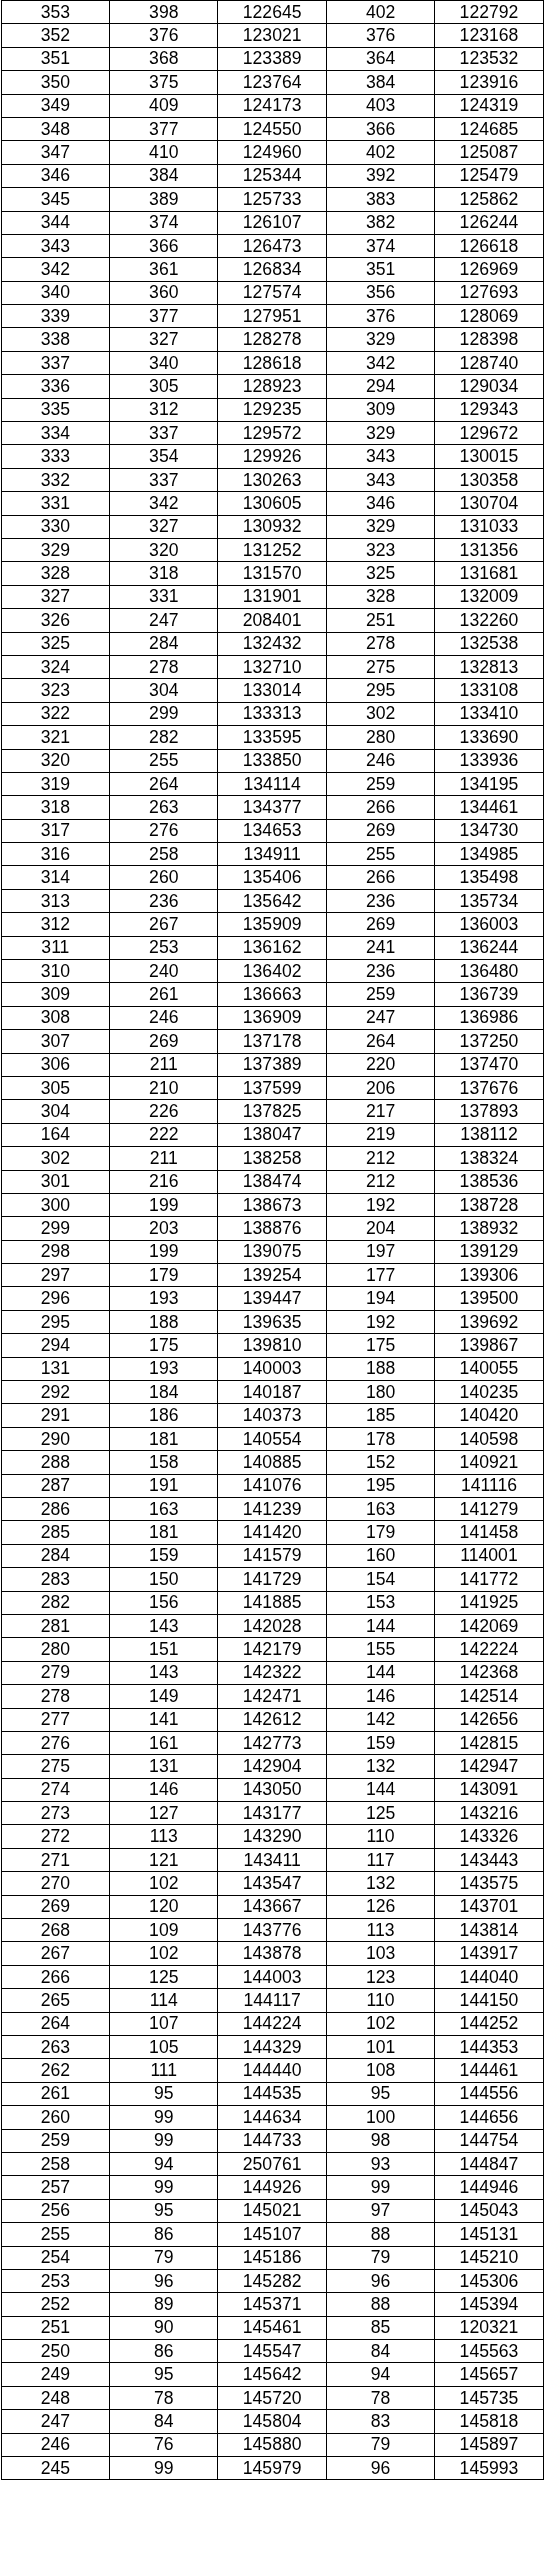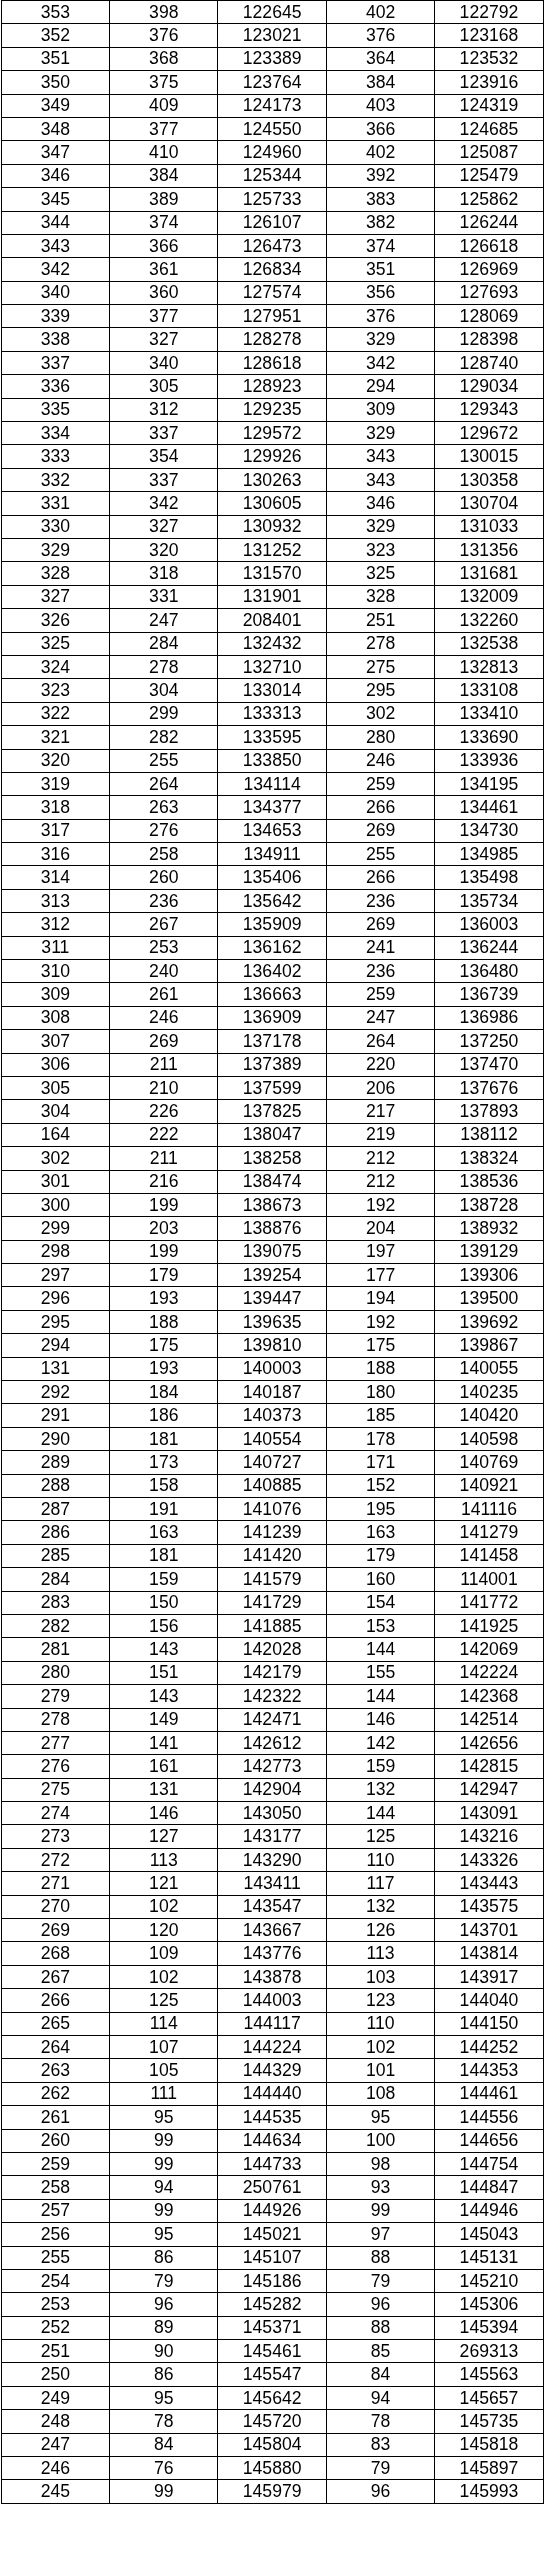--- a/index.html
+++ b/index.html
@@ -479,27 +479,20 @@
           <td>140420</td>
         </tr>
         <tr>
           <td>290</td>
           <td>181</td>
           <td>140554</td>
           <td>178</td>
           <td>140598</td>
         </tr>
         <tr>
-          <td>289</td>
-          <td>173</td>
-          <td>140727</td>
-          <td>171</td>
-          <td>140769</td>
-        </tr>
-        <tr>
           <td>288</td>
           <td>158</td>
           <td>140885</td>
           <td>152</td>
           <td>140921</td>
         </tr>
         <tr>
           <td>287</td>
           <td>191</td>
           <td>141076</td>
@@ -749,21 +742,21 @@
           <td>89</td>
           <td>145371</td>
           <td>88</td>
           <td>145394</td>
         </tr>
         <tr>
           <td>251</td>
           <td>90</td>
           <td>145461</td>
           <td>85</td>
-          <td>269313</td>
+          <td>120321</td>
         </tr>
         <tr>
           <td>250</td>
           <td>86</td>
           <td>145547</td>
           <td>84</td>
           <td>145563</td>
         </tr>
         <tr>
           <td>249</td>

